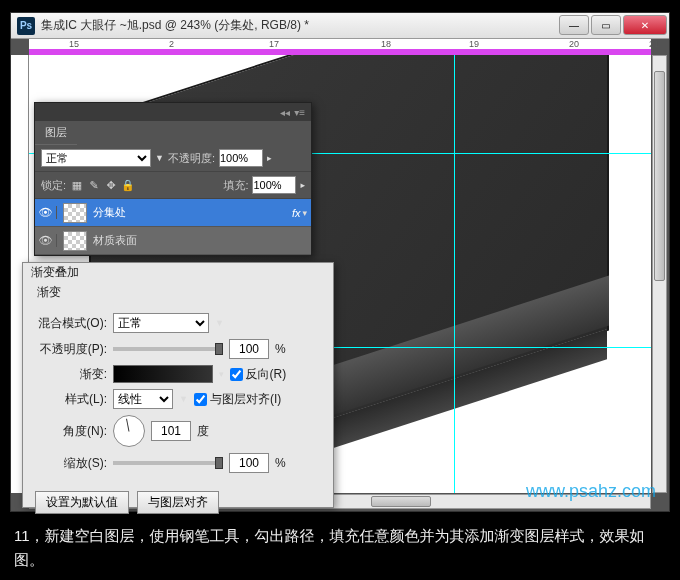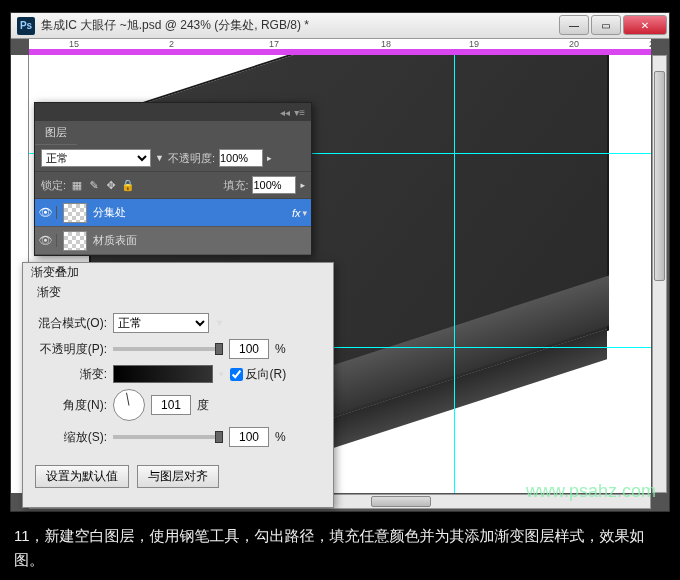--- a/index.html
+++ b/index.html
@@ -47,21 +47,21 @@
 .frow select,.frow input[type=text]{font-size:12px;height:20px;border:1px solid #888;background:#fff}
 .frow select{width:96px}
 .slider{flex:0 0 110px;height:4px;background:#bbb;position:relative}
 .slider .knob{position:absolute;top:-4px;width:8px;height:12px;background:#666;border:1px solid #333}
 .num{width:40px;text-align:center}
 .grad-swatch{width:100px;height:18px;background:linear-gradient(to right,#000,#333);border:1px solid #666;display:inline-block}
 .angle-dial{width:32px;height:32px;border:1px solid #888;border-radius:50%;background:#fff;position:relative;display:inline-block}
 .angle-dial::after{content:"";position:absolute;left:50%;top:50%;width:13px;height:1px;background:#333;transform-origin:left;transform:rotate(-101deg)}
 .btnrow{display:flex;gap:8px;padding:8px 12px}
 .btnrow button{font-size:12px;padding:2px 10px;background:linear-gradient(#f8f8f8,#ddd);border:1px solid #888}
-.pshz{position:absolute;right:24px;bottom:78px;color:#86efac;font-size:18px;font-family:Arial;opacity:.8}
+.pshz{position:absolute;right:24px;bottom:78px;color:#0ea5e9;font-size:18px;font-family:Arial;opacity:.8}
 .caption{position:absolute;left:14px;top:524px;right:14px;color:#eee;font-size:15px;line-height:24px}
 .scroll-h{position:absolute;left:18px;right:18px;bottom:2px;height:15px;background:#e8e8e8;border:1px solid #999}
 .scroll-h .thumb-s{position:absolute;left:55%;width:60px;top:1px;bottom:1px;background:linear-gradient(#ddd,#bbb);border:1px solid #888;border-radius:2px}
 .scroll-v{position:absolute;top:42px;bottom:18px;right:2px;width:15px;background:#e8e8e8;border:1px solid #999}
 .scroll-v .thumb-s{position:absolute;top:15px;height:210px;left:1px;right:1px;background:linear-gradient(90deg,#ddd,#bbb);border:1px solid #888;border-radius:2px}
 .chk{display:inline-flex;align-items:center;gap:3px}
 .chk input{width:13px;height:13px}
 </style>
 </head>
 <body>
@@ -170,20 +170,29 @@
     <div class="frow">
       <span class="flbl">渐变:</span>
       <span class="grad-swatch"></span>
       <span class="tri">▾</span>
       <label class="chk">
           <input type="checkbox" checked="" style="">
           <span>反向(R)</span>
         </label>
     </div>
     <div class="frow">
+      <span class="flbl">样式(L):</span>
+      <select style="width:60px"><option>线性</option></select>
+      <span class="tri">▼</span>
+      <label class="chk">
+          <input type="checkbox" checked="" style="">
+          <span>与图层对齐(I)</span>
+        </label>
+    </div>
+    <div class="frow">
       <span class="flbl">角度(N):</span>
       <span class="angle-dial"></span>
       <input class="num" type="text" value="101" style="">
       <span>度</span>
     </div>
     <div class="frow">
       <span class="flbl">缩放(S):</span>
       <div class="slider">
           <div class="knob" style="left:102px"></div>
         </div>

